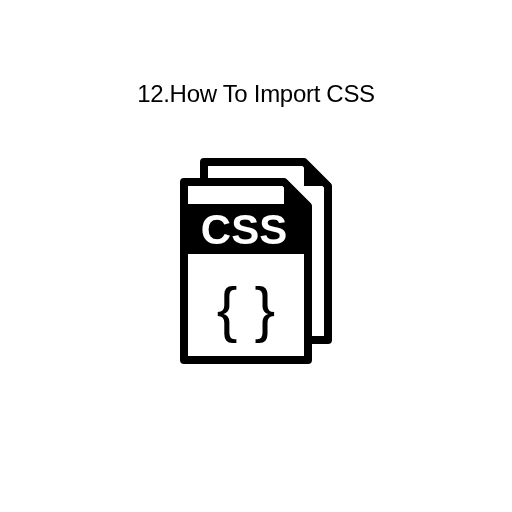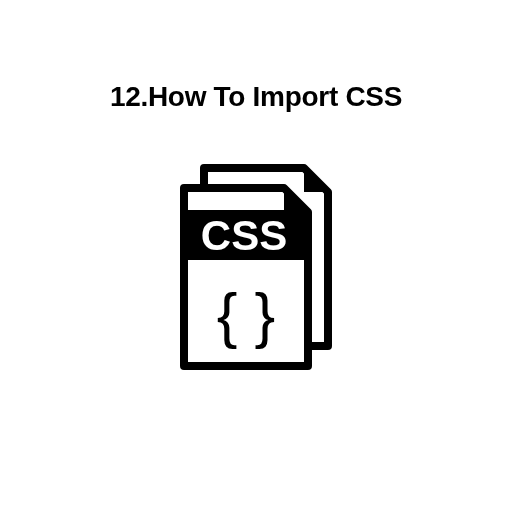--- a/index.html
+++ b/index.html
@@ -11,22 +11,22 @@
       width: 512px;
       height: 512px;
       background: #ffffff;
       font-family: Arial, Helvetica, sans-serif;
       display: flex;
       flex-direction: column;
       align-items: center;
       padding-top: 78px;
     }
     .title {
-      font-size: 28px;
-      font-weight: 700;
+      font-size: 24px;
+      font-weight: 400;
       color: #000000;
       text-align: center;
       line-height: 1.35;
       letter-spacing: -0.3px;
     }
     .icon-wrap {
       margin-top: 40px;
       width: 200px;
       height: 220px;
       display: flex;

